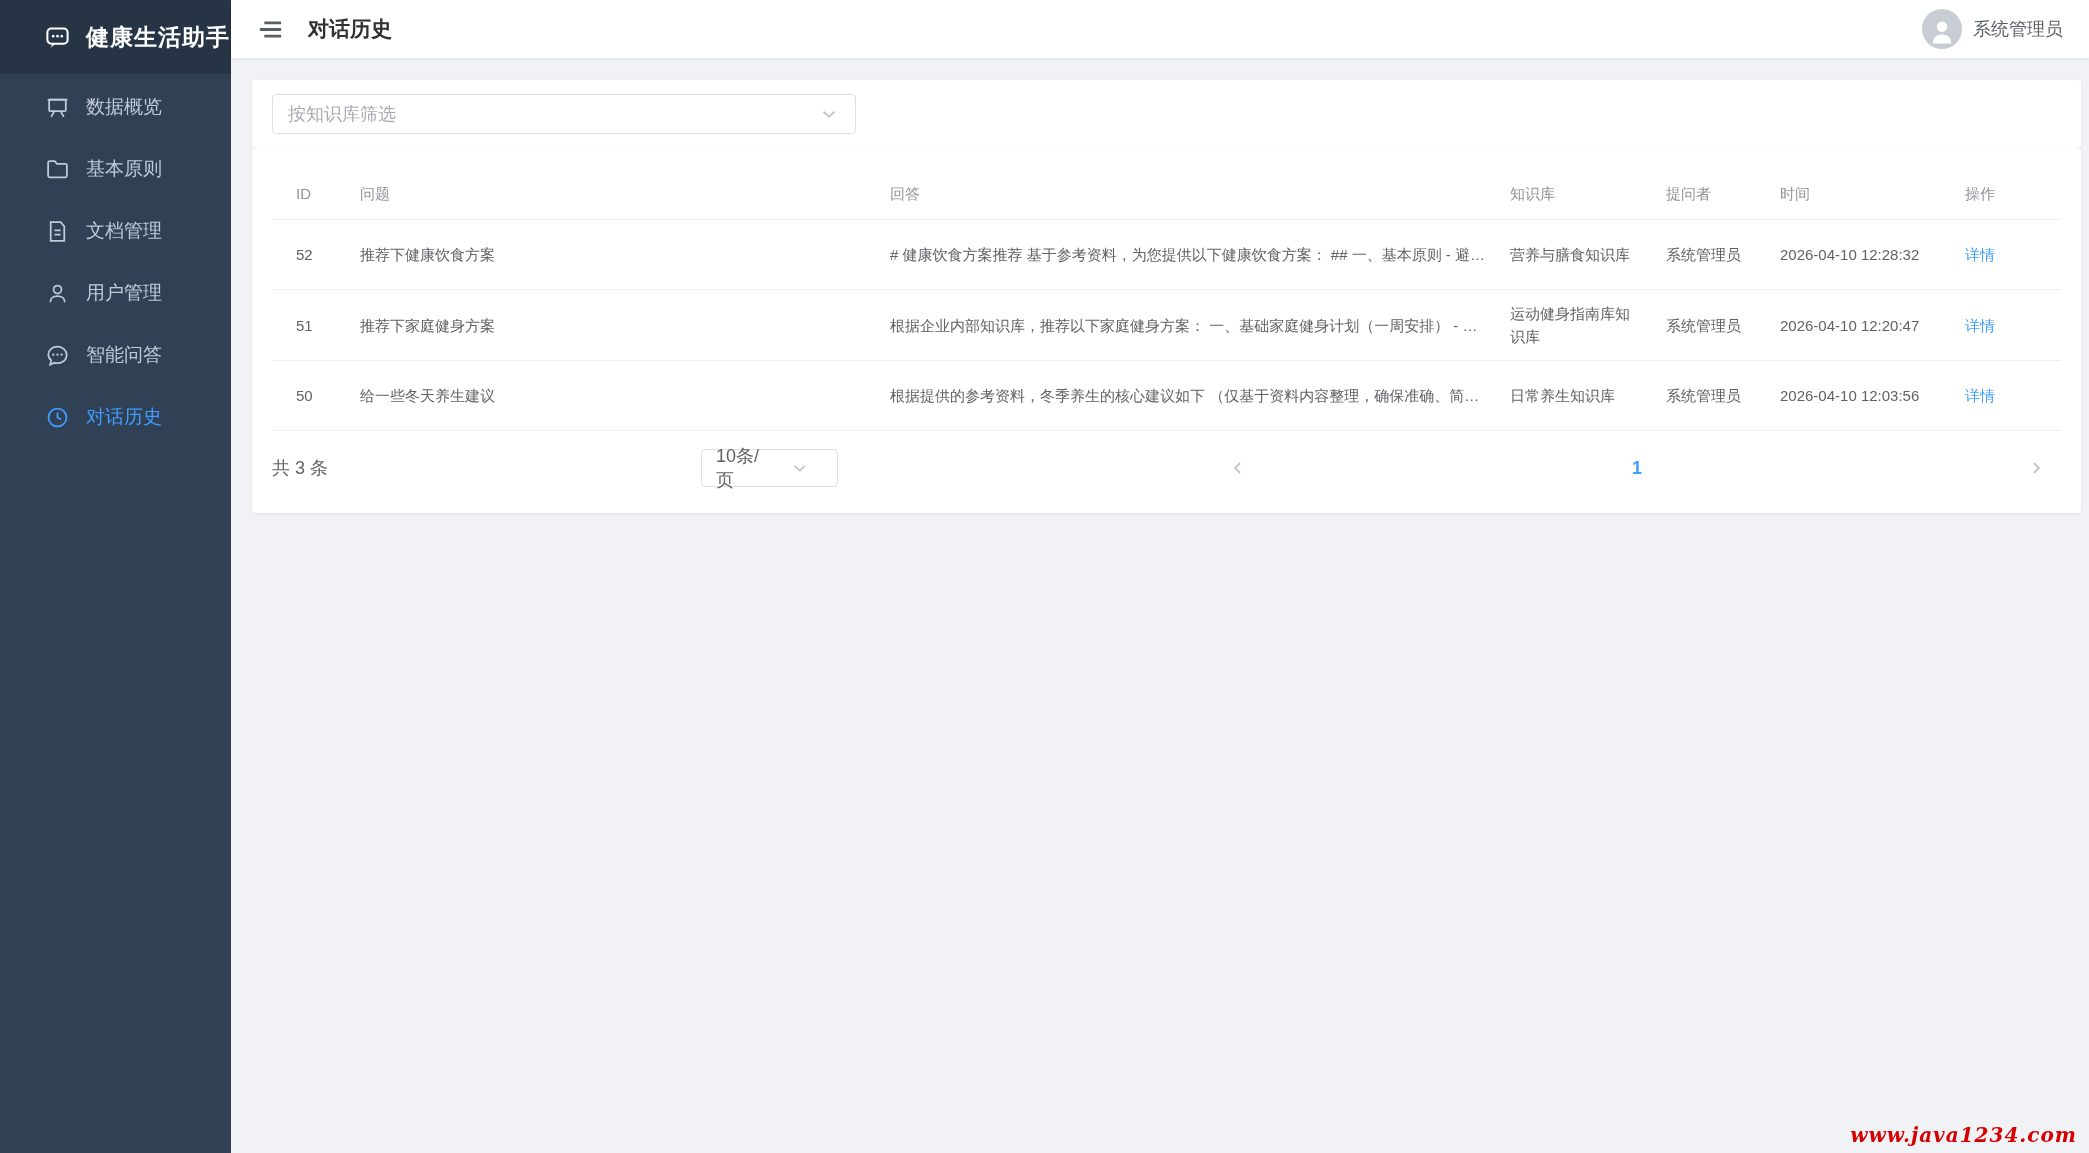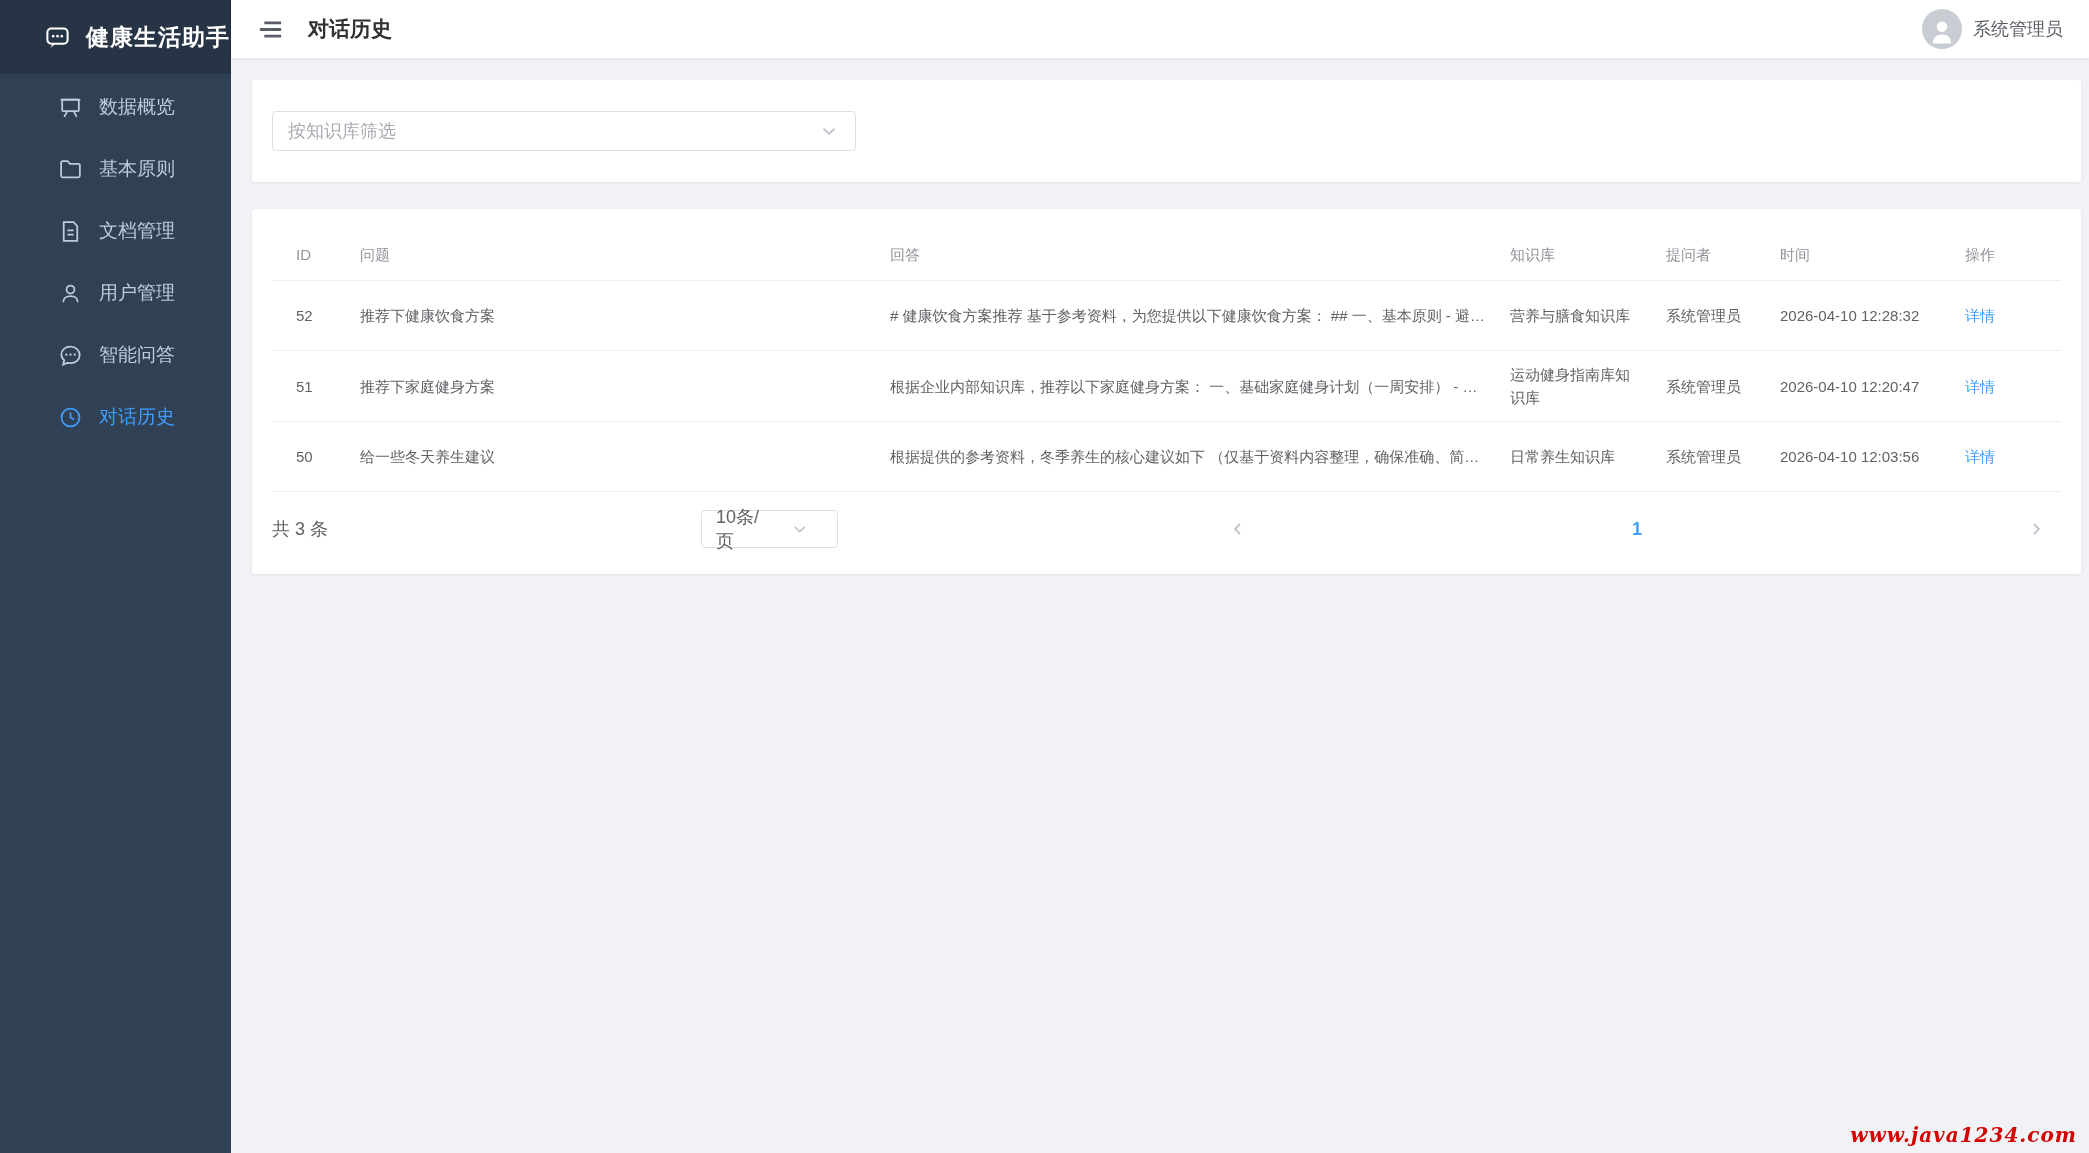--- a/index.html
+++ b/index.html
@@ -16,21 +16,21 @@
   
   .sidebar { width:231px; min-width:231px; background:#304156; display:flex; flex-direction:column; }
   .logo {
     height:74px; background:#263445; display:flex; align-items:center;
     padding-left:44px; gap:15px; color:#ffffff;
   }
   .logo .icon { width:27px; height:27px; color:#ffffff; }
   .logo-text { font-size:23px; font-weight:bold; letter-spacing:1px; white-space:nowrap; }
   .menu { margin-top:2px; }
   .menu-item {
-    height:62px; display:flex; align-items:center; padding-left:58px; gap:16px;
+    height:62px; display:flex; align-items:center; padding-left:45px; gap:16px;
     color:#bfcbd9; font-size:19px; cursor:pointer; white-space:nowrap;
   }
   .menu-item .icon { width:25px; height:25px; }
   .menu-item.active { color:#409eff; }
 
   
   .main { flex:1; display:flex; flex-direction:column; min-width:0; }
   .topbar {
     height:58px; background:#ffffff; display:flex; align-items:center;
     padding:0 26px; box-shadow:0 1px 4px rgba(0,21,41,.08); position:relative; z-index:2;
@@ -44,21 +44,21 @@
     display:flex; align-items:center; justify-content:center; overflow:hidden;
   }
   .avatar .icon { width:30px; height:30px; margin-top:4px; }
   .user-name { font-size:18px; color:#5a5e66; }
 
   
   .content { flex:1; padding:22px 8px 0 21px; overflow:hidden; }
   .card {
     background:#ffffff; border-radius:4px; box-shadow:0 1px 4px rgba(0,0,0,.06);
   }
-  .filter-card { padding:31px 20px; margin-bottom:27px; }
+  .filter-card { padding:14px 20px; }
   .select-box {
     width:584px; height:40px; border:1px solid #dcdfe6; border-radius:4px;
     display:flex; align-items:center; padding:0 15px; cursor:pointer; background:#fff;
   }
   .select-box .placeholder { font-size:18px; color:#a8abb2; flex:1; }
   .select-box .chev { width:22px; height:22px; color:#c0c4cc; }
 
   
   .table-card { padding:20px 20px 26px 20px; }
   table { width:100%; border-collapse:collapse; table-layout:fixed; }

